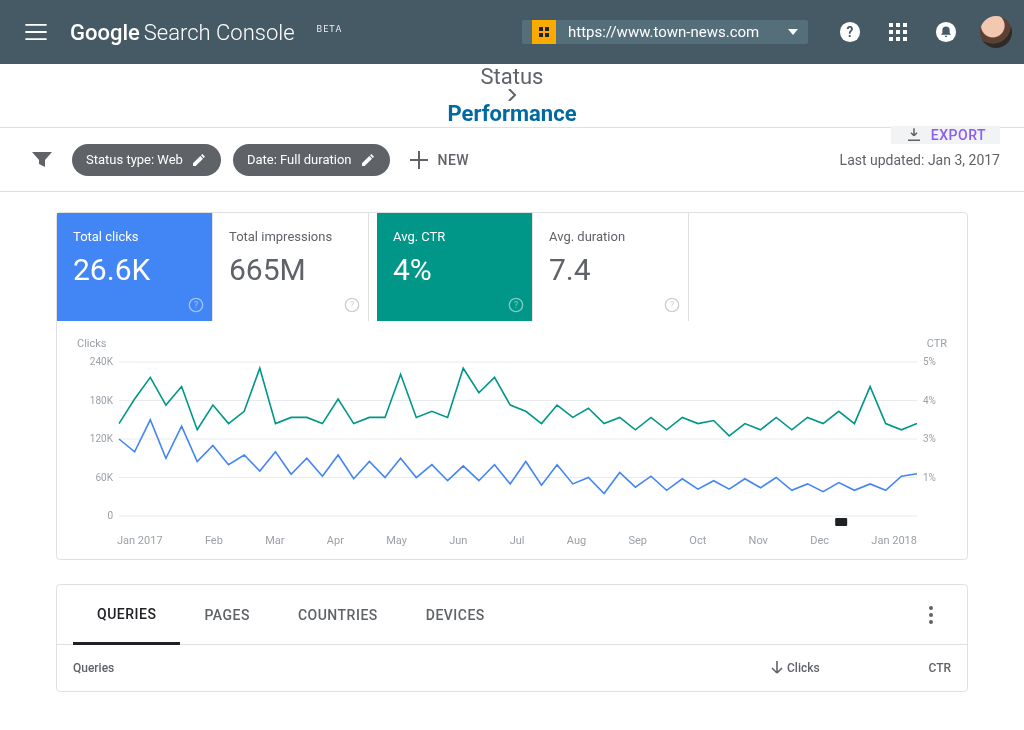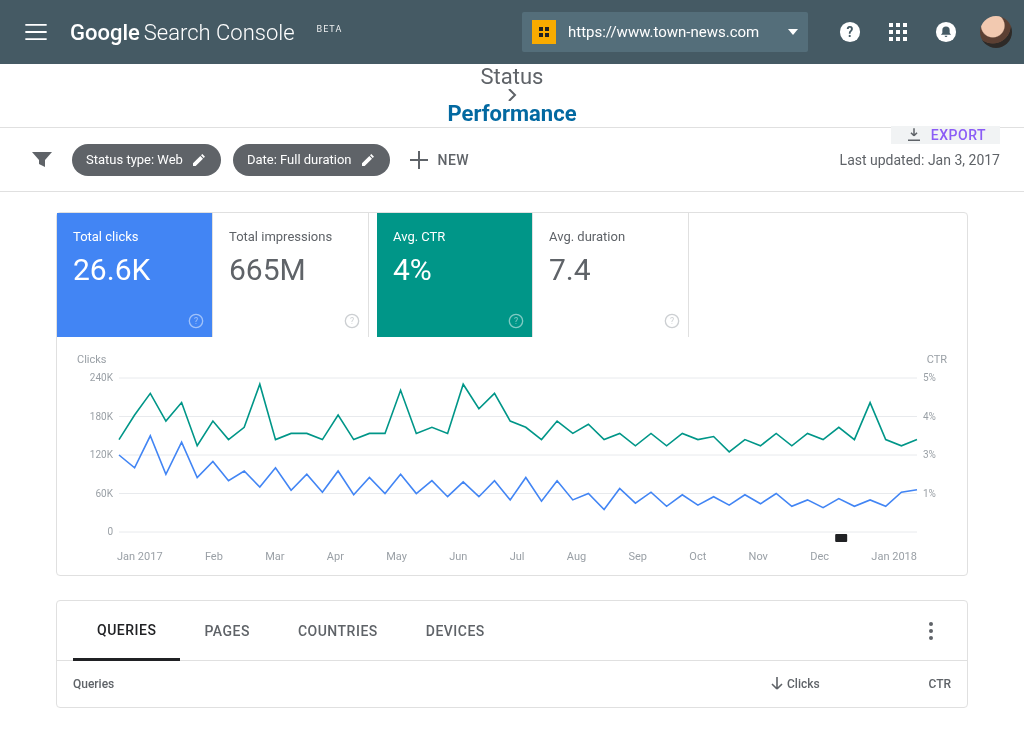--- a/index.html
+++ b/index.html
@@ -5,21 +5,21 @@
 * { margin: 0; padding: 0; box-sizing: border-box; }
 body { font-family: Roboto, Arial, sans-serif; background: #fff; color: #3c4043; width: 1024px; height: 730px; overflow: hidden; }
 
 .topbar { height: 64px; background: #455a64; display: flex; align-items: center; padding: 0 12px; color: #fff; gap: 10px; }
 .hamburger { width: 48px; height: 48px; display:flex; align-items:center; justify-content:center; cursor:pointer; }
 .logo { display:flex; align-items:baseline; gap:4px; }
 .logo .g { font-size:22px; font-weight:500; letter-spacing:0; }
 .logo .sc { font-size:22px; font-weight:300; }
 .logo .beta { font-size:9px; letter-spacing:1px; opacity:.9; margin-left:18px; position:relative; top:-8px; }
 .spacer { flex:1; }
-.prop-sel { background:#546e7a; height:40px; width:286px; border-radius:2px; display:flex; align-items:center; padding:0 10px; gap:12px; cursor:pointer; }
+.prop-sel { background:#546e7a; height:24px; width:286px; border-radius:2px; display:flex; align-items:center; padding:0 10px; gap:12px; cursor:pointer; }
 .prop-icon { width:24px; height:24px; background:#f9ab00; display:flex; align-items:center; justify-content:center; font-size:12px; color:#000; }
 .prop-sel .url { flex:1; font-size:15px; }
 .top-icons { display:flex; align-items:center; gap:8px; margin-left:12px; }
 .top-icon { width:40px; height:40px; display:flex; align-items:center; justify-content:center; cursor:pointer; }
 .avatar { width:32px; height:32px; border-radius:50%; background: radial-gradient(circle at 40% 30%, #f2c9b0 0 38%, #5c4033 42% 60%, #2e2a27 62% 100%); margin-left:6px; cursor:pointer; }
 
 .breadcrumb-bar { height:64px; border-bottom:1px solid #e0e0e0; display:flex; align-items:center; padding:0 24px; background:#fff;flex-direction:column; }
 .bc-status { font-size:22px; color:#5f6368; font-weight:400; }
 .bc-chevron { margin:0 12px; color:#5f6368; }
 .bc-perf { font-size:22px; color:#0369a1; font-weight:700; }
@@ -30,21 +30,21 @@
 .chip { background:#5f6368; color:#fff; height:32px; border-radius:16px; padding:0 14px; display:flex; align-items:center; gap:8px; font-size:13px; cursor:pointer; }
 .chip svg { width:16px; height:16px; }
 .new-btn { display:flex; align-items:center; gap:10px; color:#5f6368; cursor:pointer; margin-left:8px; }
 .new-btn span { font-size:14px; font-weight:500; letter-spacing:.5px; }
 .last-updated { margin-left:auto; font-size:14px; color:#5f6368; }
 
 .content { padding:20px 56px 0 56px; background:#fff; }
 .card { border:1px solid #e0e0e0; border-radius:4px; background:#fff; margin-bottom:24px; }
 
 .metrics { display:flex; }
-.metric { width:156px; height:124px; padding:16px; border-right:1px solid #e0e0e0; position:relative; cursor:pointer; }
+.metric { width:156px; height:108px; padding:16px; border-right:1px solid #e0e0e0; position:relative; cursor:pointer; }
 .metric .label { font-size:13px; }
 .metric .value { font-size:30px; font-weight:400; margin-top:8px; }
 .metric .help { position:absolute; bottom:8px; right:8px; opacity:.5; }
 .metric.blue { background:#4285f4; color:#fff; }
 .metric.teal { background:#009688; color:#fff;margin-left:8px; }
 .metric.white { background:#fff; color:#5f6368; }
 
 .chart-area { padding:16px 20px 12px 20px; }
 .chart-header { display:flex; justify-content:space-between; font-size:11px; color:#9aa0a6; margin-bottom:6px; }
 .chart-svg { width:100%; height:170px; display:block; }

